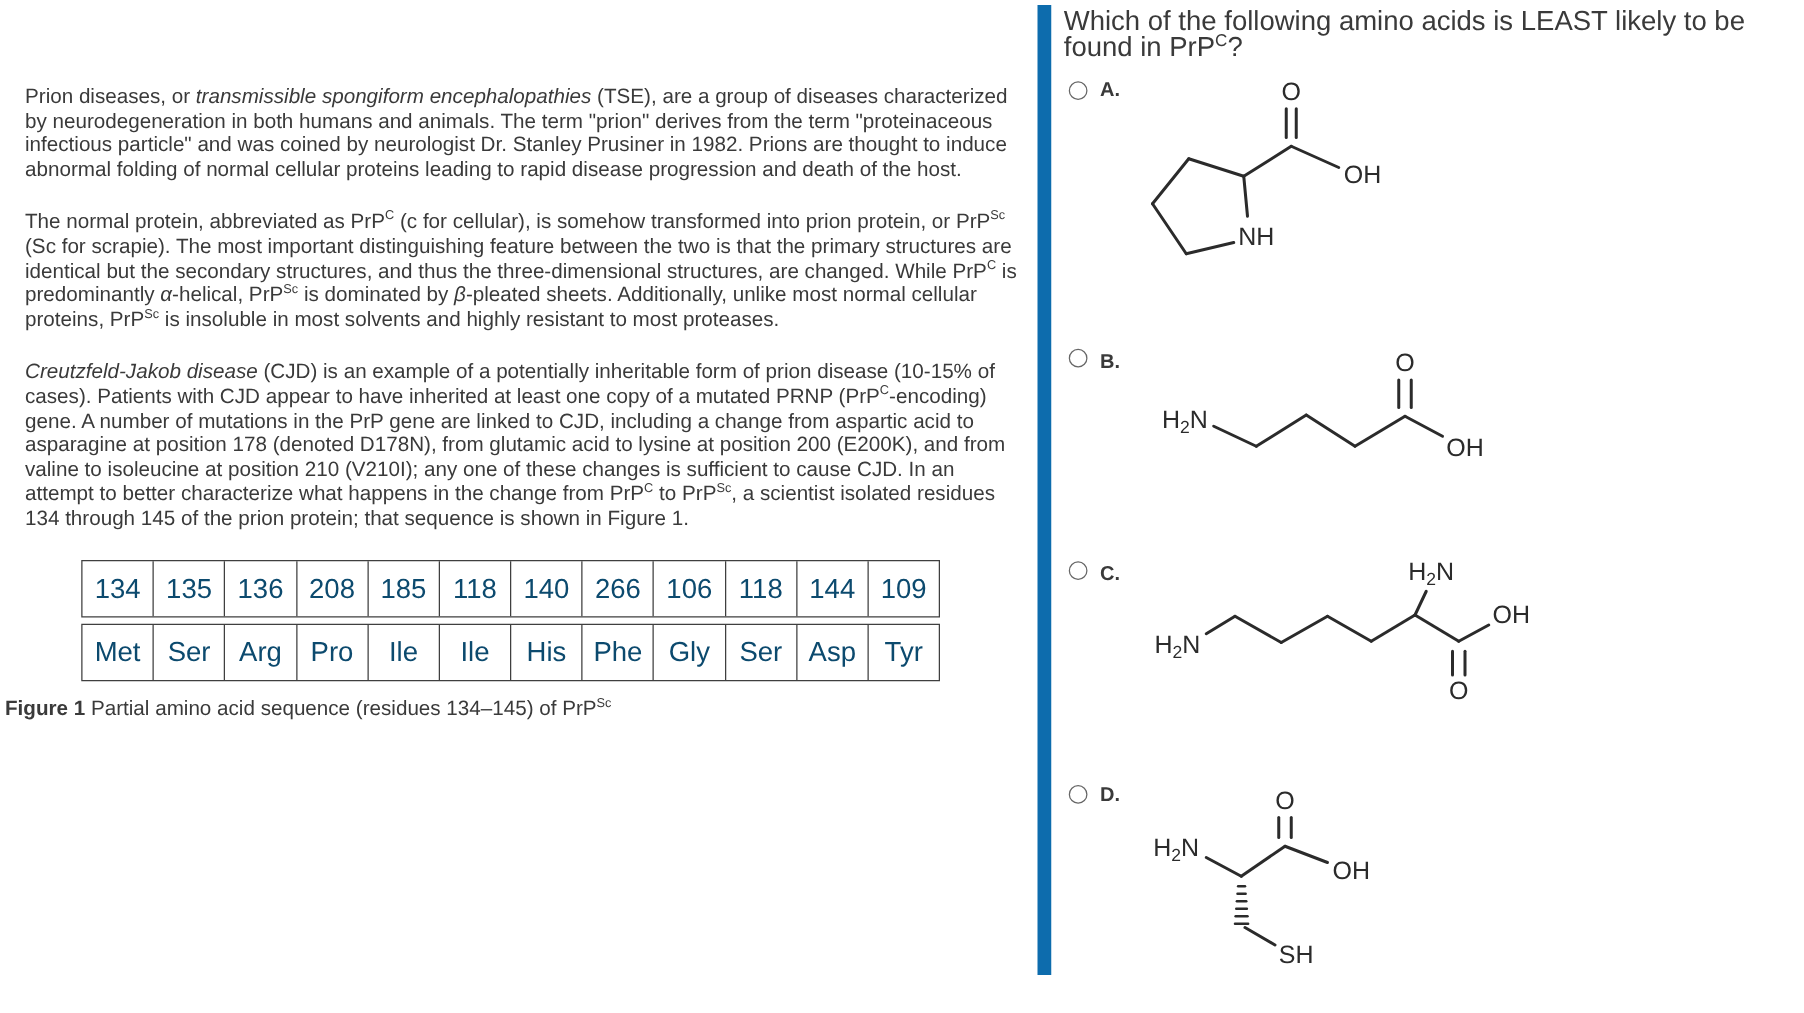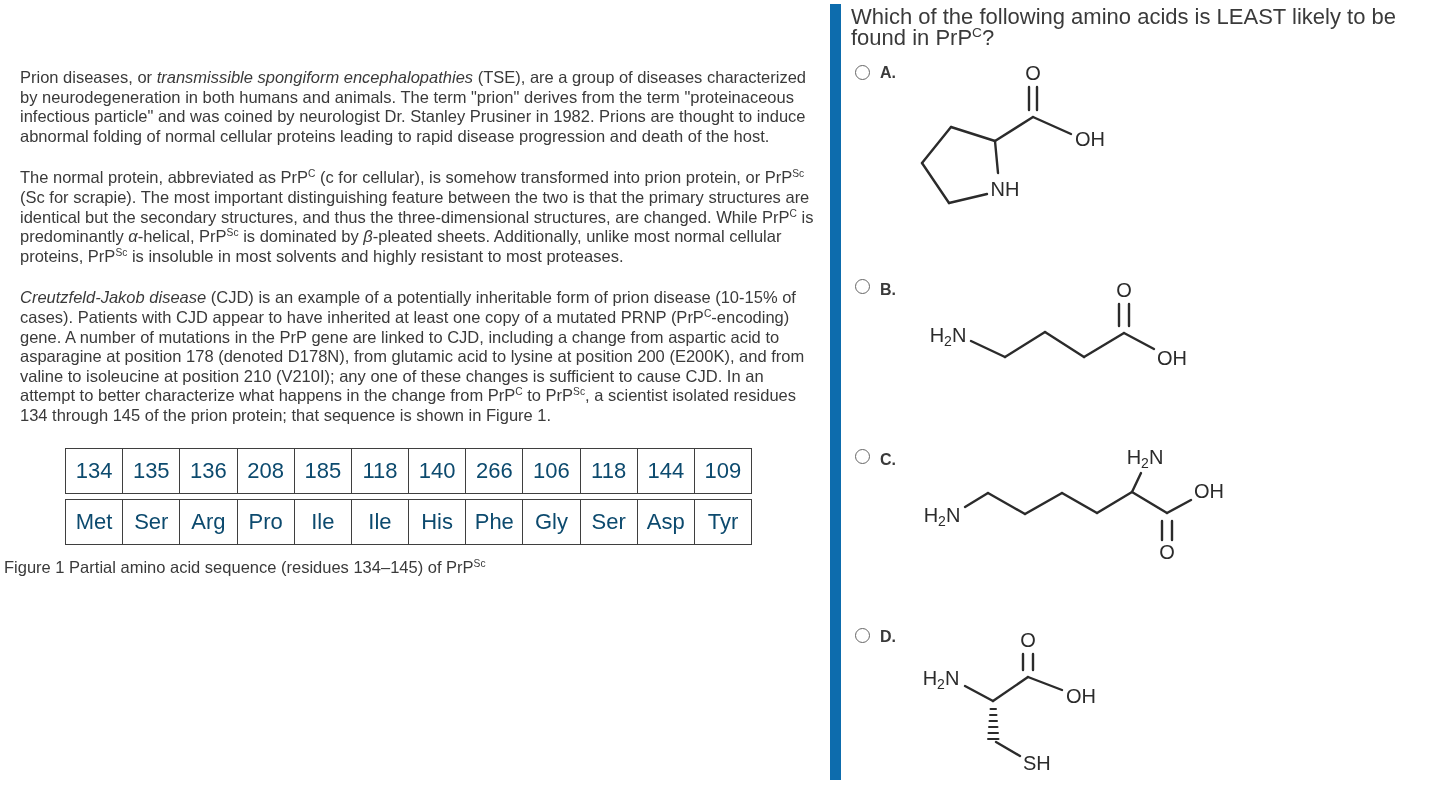--- a/index.html
+++ b/index.html
@@ -64,21 +64,21 @@
           <div class="seq-cell">Ile</div>
           <div class="seq-cell">Ile</div>
           <div class="seq-cell">His</div>
           <div class="seq-cell">Phe</div>
           <div class="seq-cell">Gly</div>
           <div class="seq-cell">Ser</div>
           <div class="seq-cell">Asp</div>
           <div class="seq-cell">Tyr</div>
         </div>
     </div>
-    <p class="caption"><span style="font-weight: normal; text-align: right;">Figure 1</span><span> Partial amino acid sequence (residues 134–145) of PrP</span><sup>Sc</sup></p>
+    <p class="caption"><span style="font-weight: bold; text-align: right;">Figure 1</span><span> Partial amino acid sequence (residues 134–145) of PrP</span><sup>Sc</sup></p>
   </div>
 </div>
 
 <div class="divider"></div>
 
 <div class="right-panel">
   <div class="question"><span>Which of the following amino acids is LEAST likely to be found in PrP</span><sup>C</sup><span>?</span></div>
 
   <div class="radio" style="left:11px;top:65px;"></div>
   <div class="option-letter" style="left:36px;top:64px;">A.</div>

